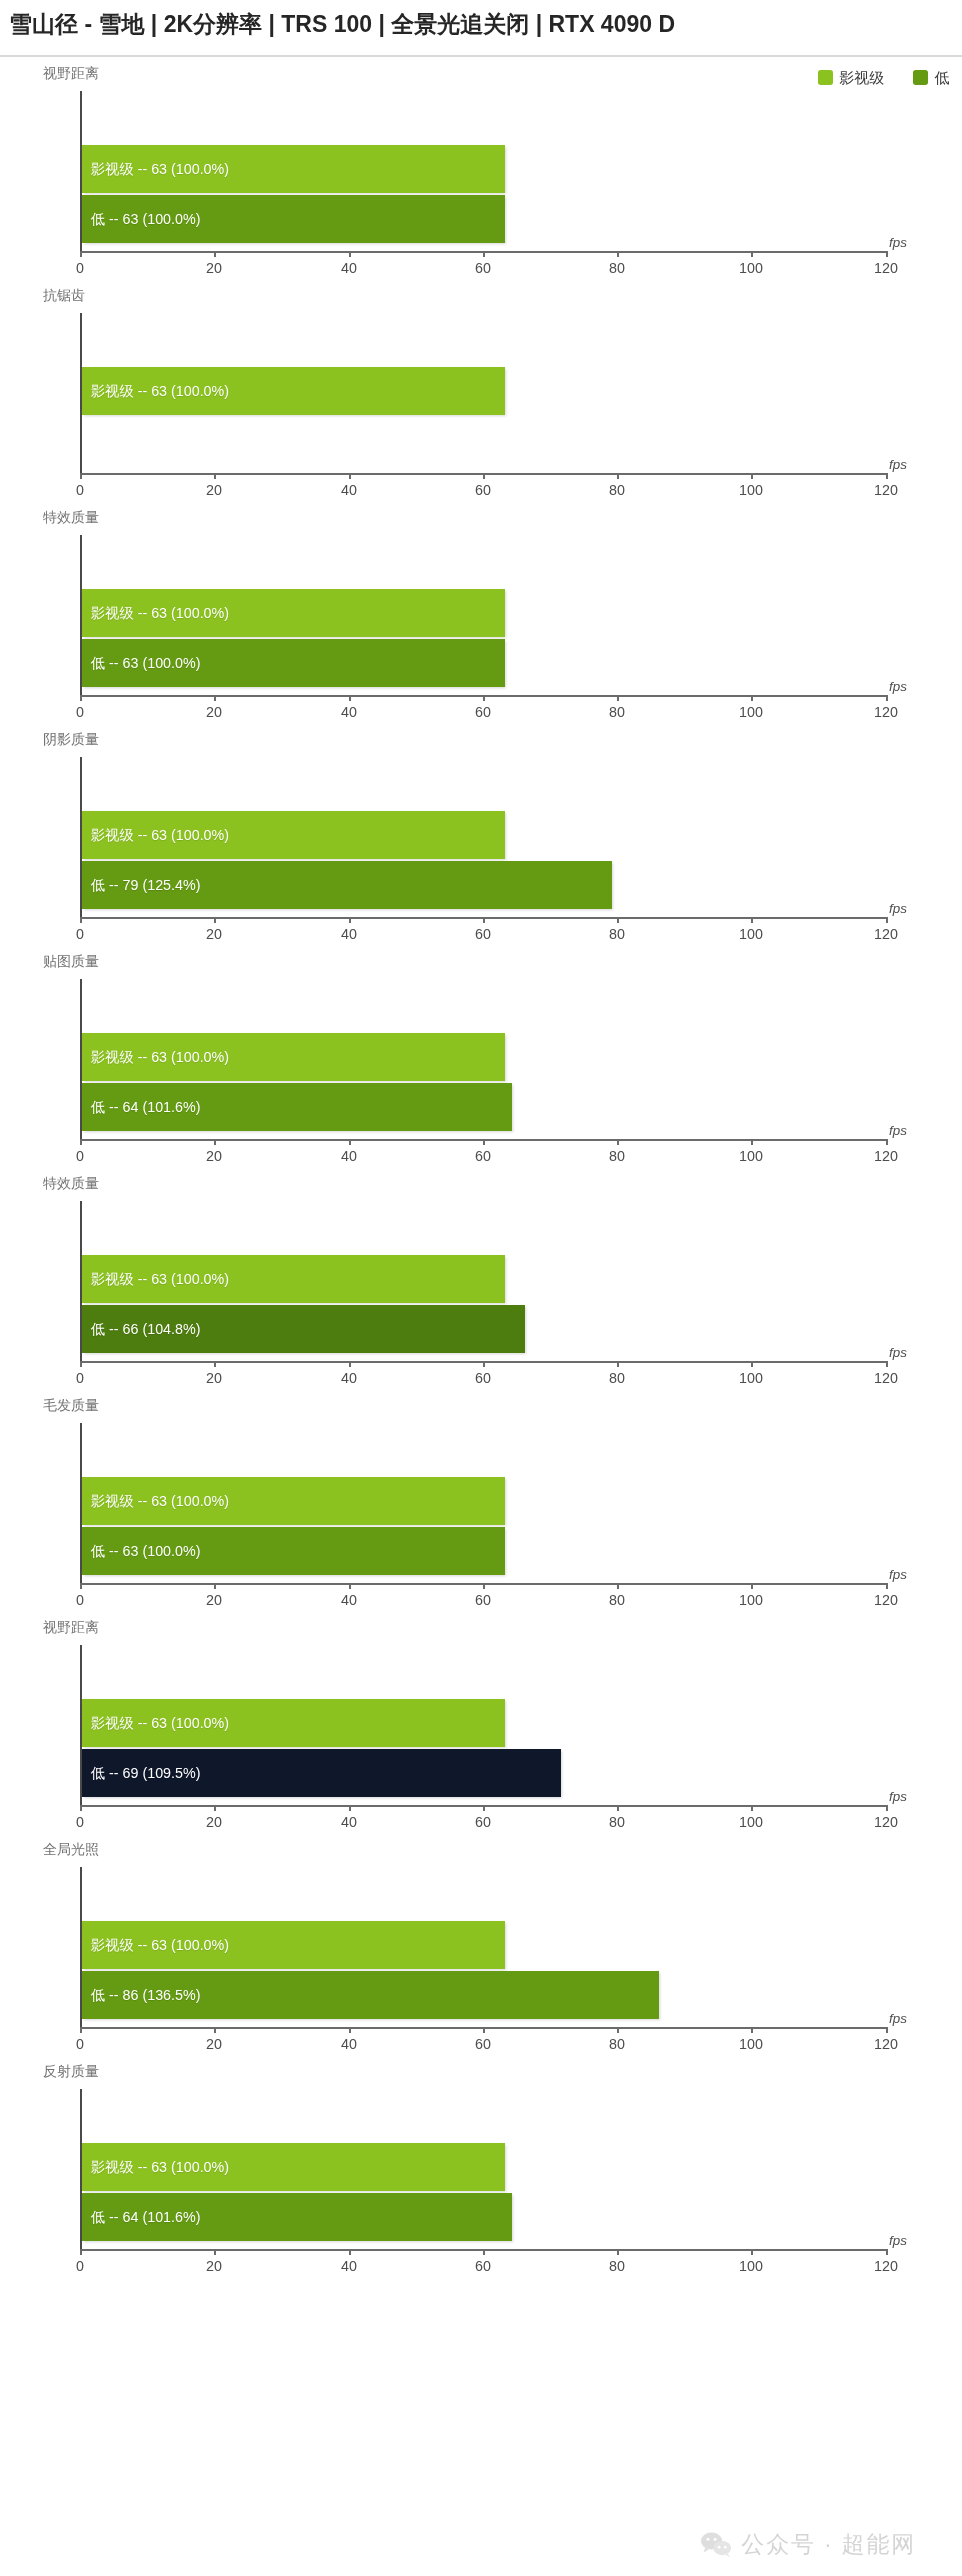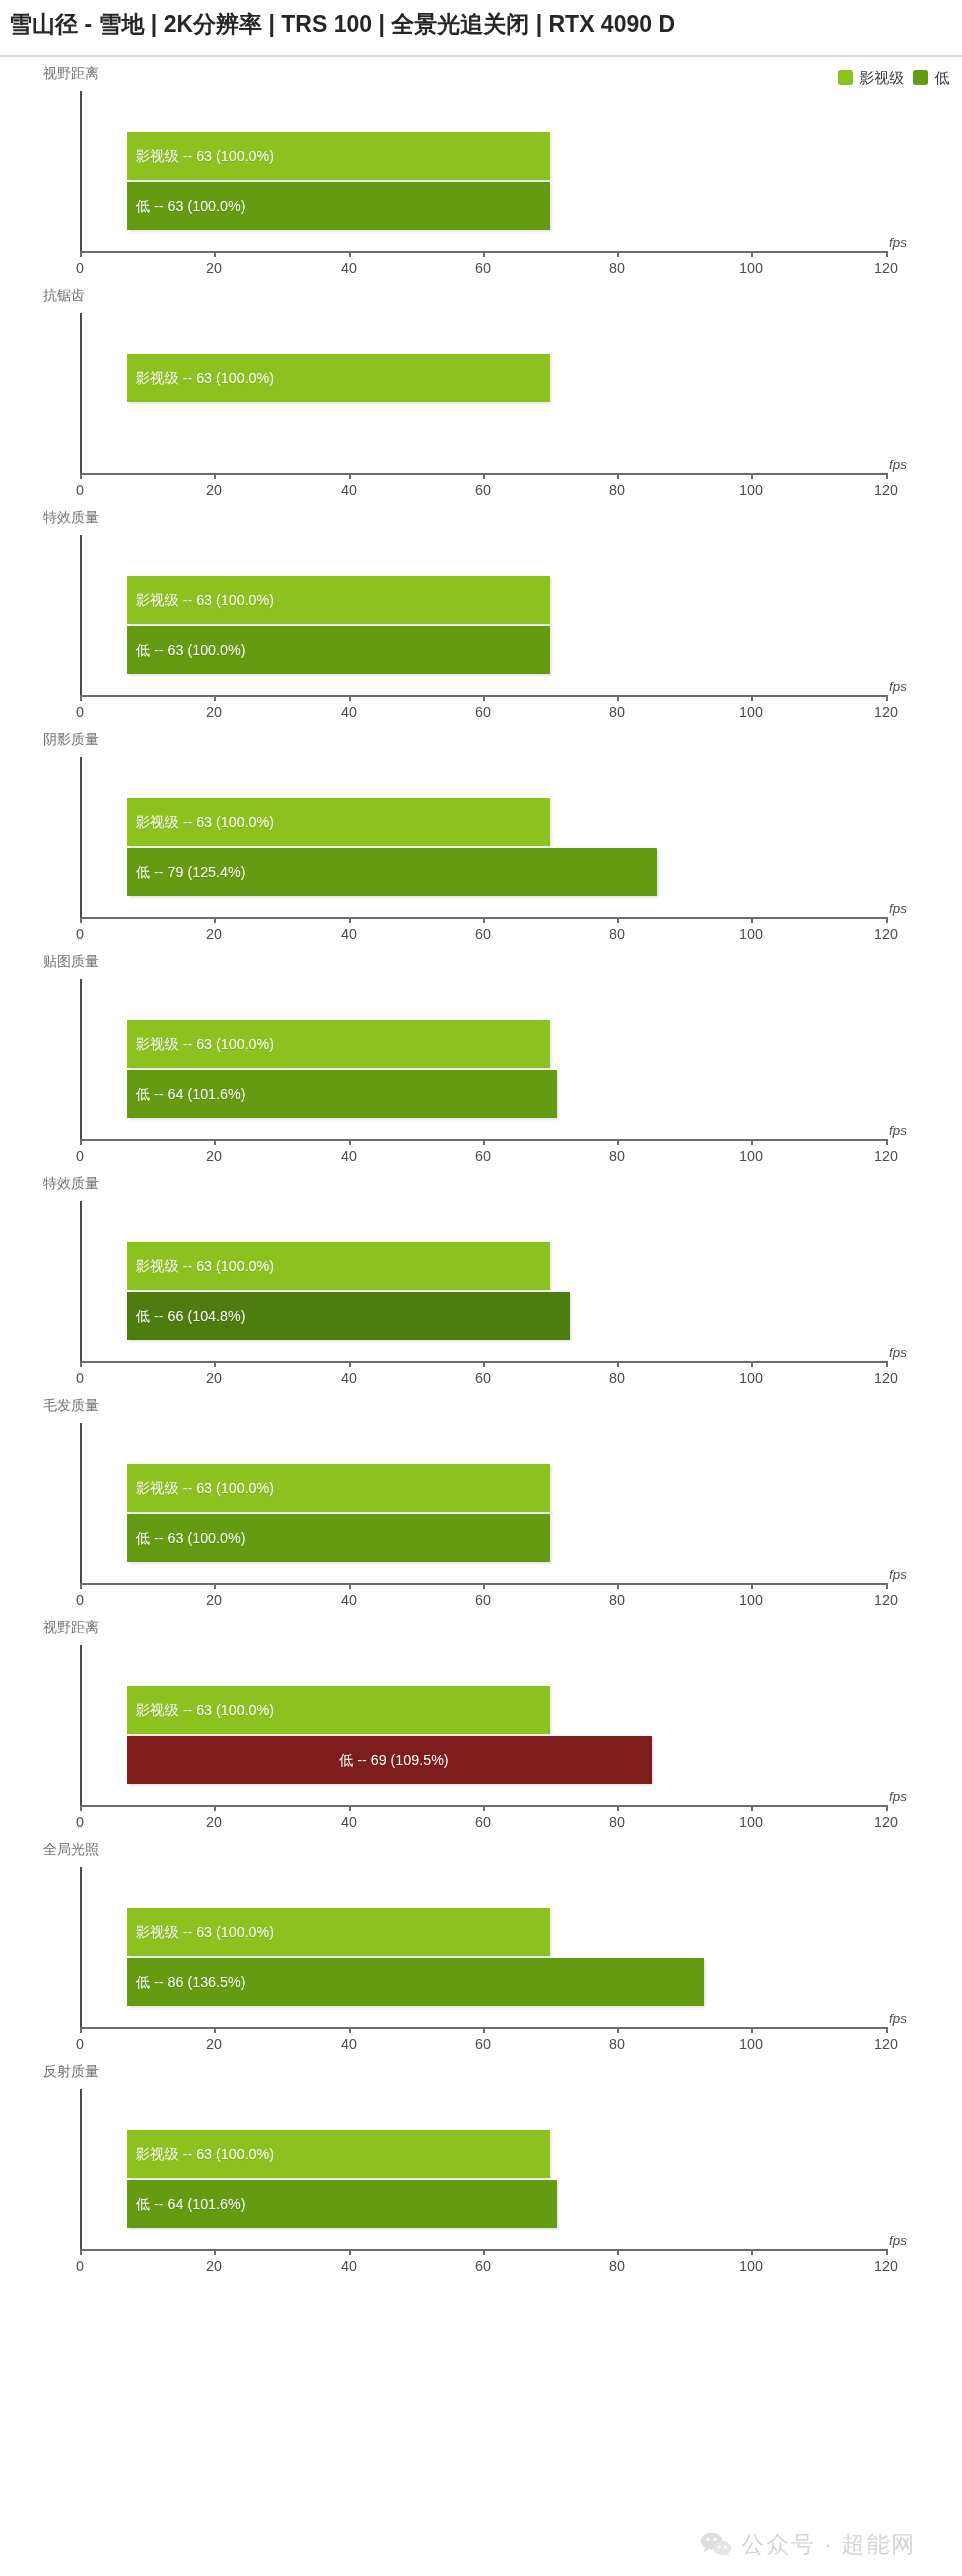--- a/index.html
+++ b/index.html
@@ -50,21 +50,21 @@
     background:#d9d9d9;
   }
 
   
   .legend{
     position:absolute;
     right:12.5px;
     top:70px;
     display:flex;
     align-items:center;
-    gap:9px;
+    gap:29px;
   }
   .legend-item{
     display:flex;
     align-items:center;
     gap:6.2px;
   }
   .legend-swatch{
     width:15px;
     height:15px;
     border-radius:2.7px;
@@ -111,24 +111,23 @@
     position:absolute;
     left:0;
     top:0;
     width:1.8px;
     height:162px;
     background:#4a4a4a;
   }
   .bars{
     position:absolute;
     left:1.8px;
-    top:41px;
+    top:54px;
     width:804px;
     height:98px;
-    margin-left:45px;
   }
   .bar{
     position:relative;
     height:48px;
     box-sizing:border-box;
     display:flex;
     align-items:center;
     box-shadow:1.8px 1.8px 2.7px rgba(0,0,0,0.16);
   }
   .bar.top{
@@ -432,21 +431,21 @@
         </div>
       </div>
       <div class="chart-block">
         <div class="cat-label">视野距离</div>
         <div class="plot">
           <div class="y-axis"></div>
           <div class="bars">
             <div class="bar top" style="width: 423px; background: rgb(140, 194, 32);">
               <span class="bar-text">影视级  --  63 (100.0%)</span>
             </div>
-            <div class="bar bot" style="width: 525px; background: #7f1d1d; justify-content: center;">
+            <div class="bar bot" style="width: 479px; background: #0f172a;">
               <span class="bar-text">低  --  69 (109.5%)</span>
             </div>
           </div>
           <div class="x-axis"></div>
           <div class="tick" style="left: 0px;"></div>
           <div class="tick-label" style="left: 0px;">0</div>
           <div class="tick" style="left: 134px;"></div>
           <div class="tick-label" style="left: 134px;">20</div>
           <div class="tick" style="left: 269px;"></div>
           <div class="tick-label" style="left: 269px;">40</div>

